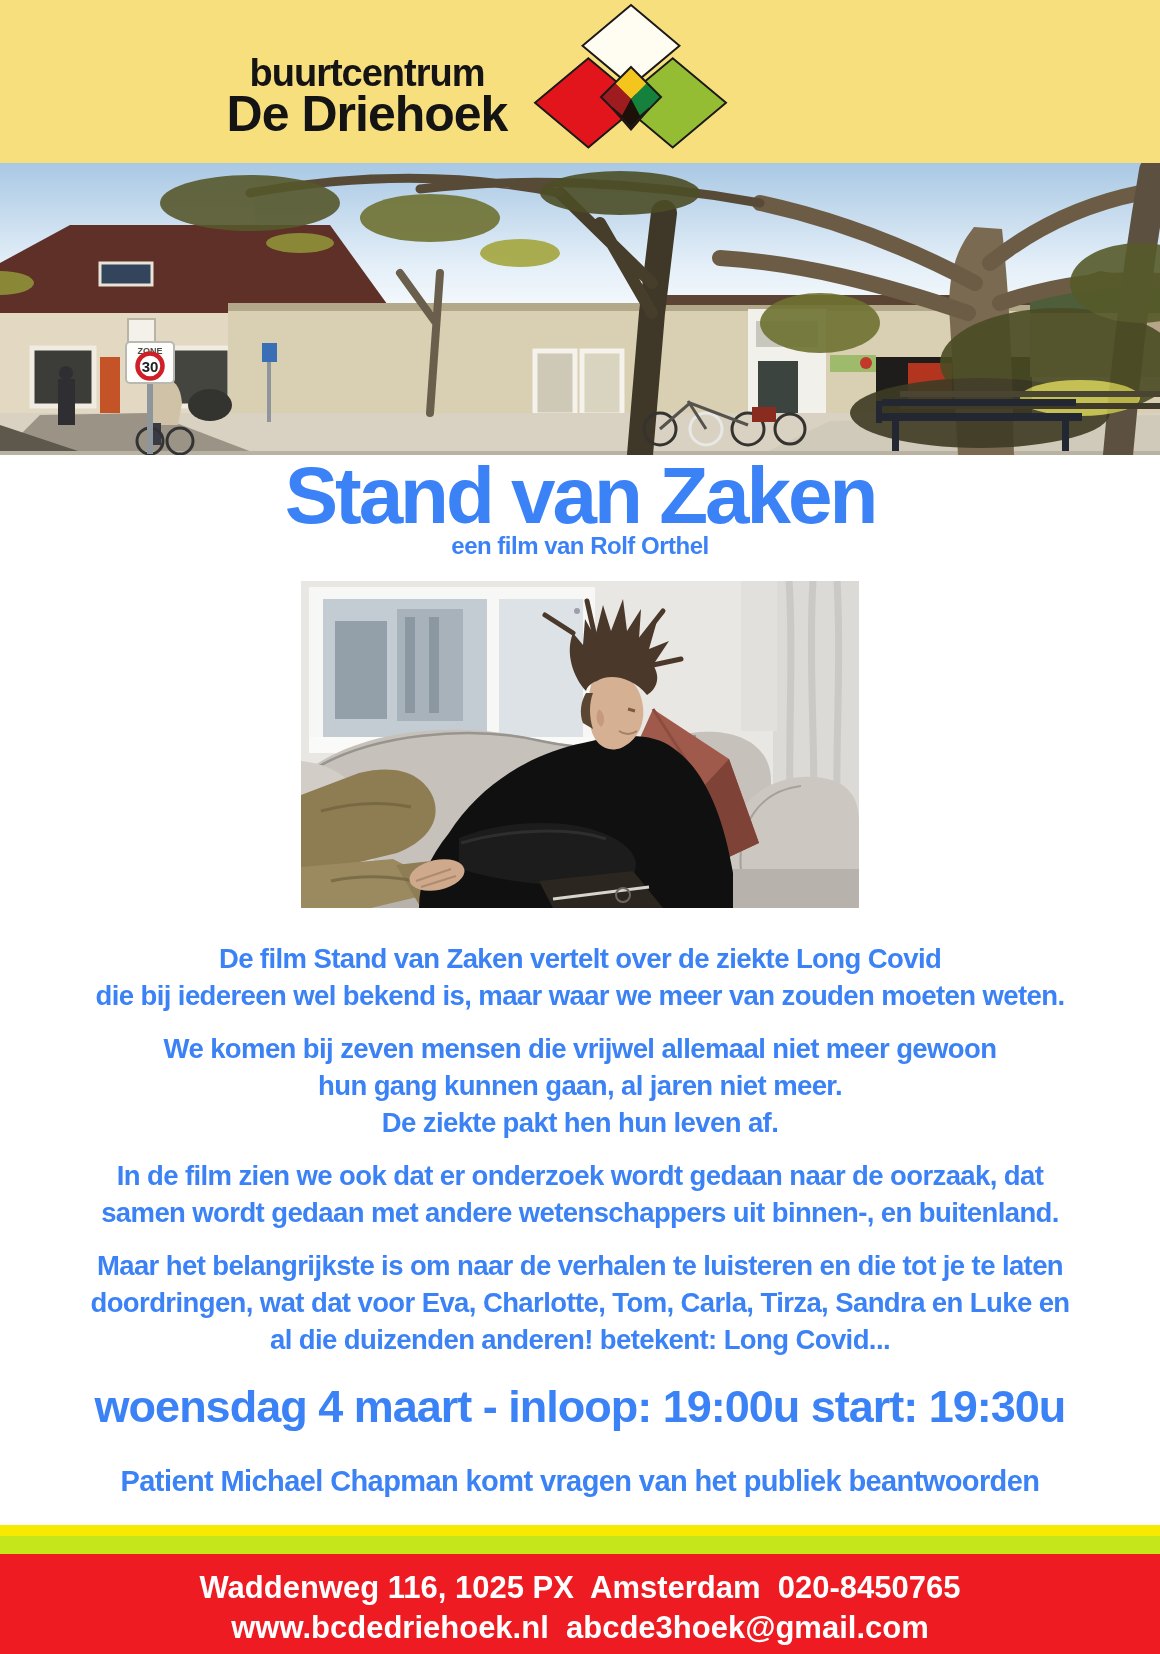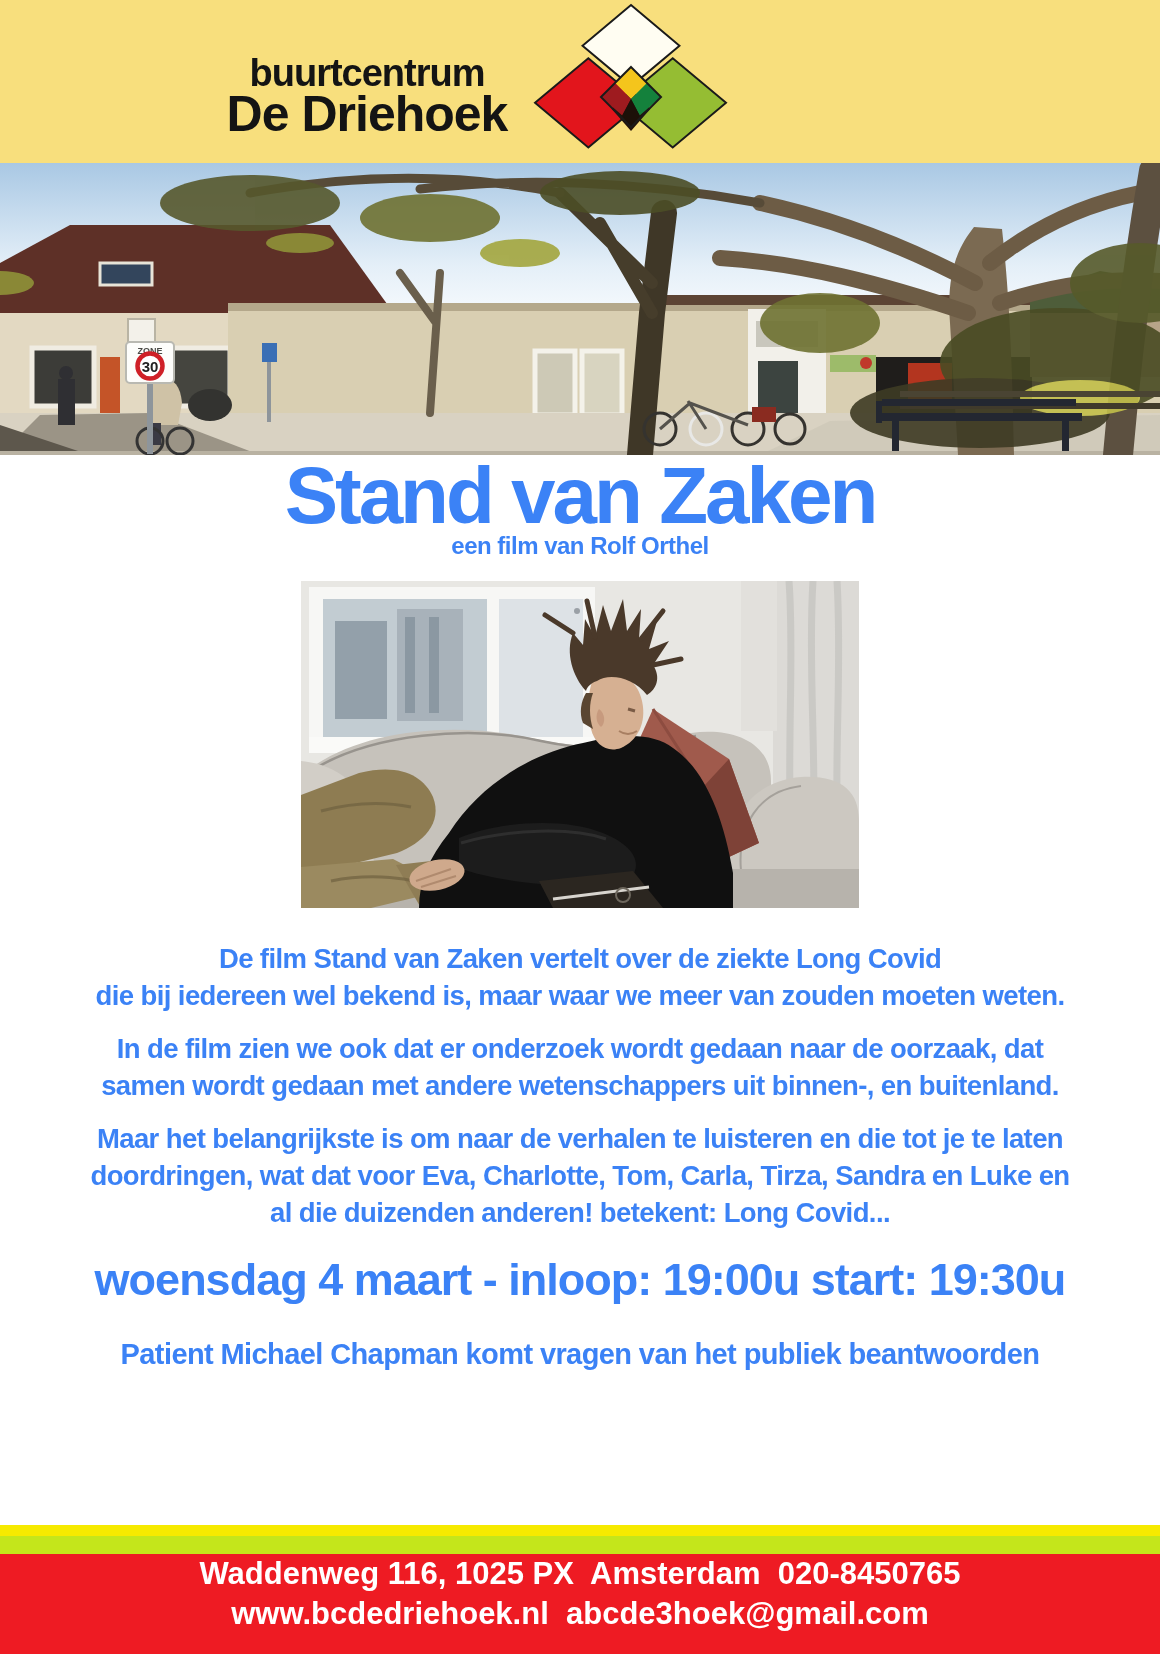--- a/index.html
+++ b/index.html
@@ -24,21 +24,21 @@
   .para{font-size:27.5px;font-weight:700;line-height:37px;letter-spacing:-0.6px;margin:16px 0 0;}
   .para:first-of-type{margin-top:32px;}
   .schedule{font-size:45px;font-weight:700;letter-spacing:-1px;line-height:50px;margin:24px 0 0;}
   .patient{font-size:29px;font-weight:700;line-height:30px;letter-spacing:-0.6px;margin:34px 0 0;}
   
   .stripe-yellow{position:absolute;top:1525px;left:0;width:1160px;height:11px;background:#f6ea00;}
   .stripe-green{position:absolute;top:1536px;left:0;width:1160px;height:18px;background:#c4e61b;}
   .footer{position:absolute;top:1554px;left:0;width:1160px;height:100px;background:#ee1b23;
           color:#ffffff;text-align:center;}
   .footer-line{font-size:31px;font-weight:700;line-height:40px;white-space:pre;}
-  .footer-pad{}
+  .footer-pad{padding-top:14px;}
 </style>
 </head>
 <body>
 
 <div class="page">
 
   <div class="banner">
     <div class="brand">
       <div class="brand-text">
         <span class="brand-l1">buurtcentrum</span>
@@ -244,20 +244,25 @@
           <circle cx="322" cy="314" r="7" fill="none" stroke="#6d675d" stroke-width="2"></circle>
         </g>
       </svg>
     </div>
 
     <p class="para">
       <span>De film Stand van Zaken vertelt over de ziekte Long Covid</span><br>
       <span>die bij iedereen wel bekend is, maar waar we meer van zouden moeten weten.</span><br>
     </p>
     <p class="para">
+      <span>We komen bij zeven mensen die vrijwel allemaal niet meer gewoon</span><br>
+      <span>hun gang kunnen gaan, al jaren niet meer.</span><br>
+      <span>De ziekte pakt hen hun leven af.</span>
+    </p>
+    <p class="para">
       <span>In de film zien we ook dat er onderzoek wordt gedaan naar de oorzaak, dat</span><br>
       <span>samen wordt gedaan met andere wetenschappers uit binnen-, en buitenland.</span>
     </p>
     <p class="para">
       <span>Maar het belangrijkste is om naar de verhalen te luisteren en die tot je te laten</span><br>
       <span>doordringen, wat dat voor Eva, Charlotte, Tom, Carla, Tirza, Sandra en Luke en</span><br>
       <span>al die duizenden anderen! betekent: Long Covid...</span>
     </p>
 
     <div class="schedule">woensdag 4 maart - inloop: 19:00u start: 19:30u</div>

